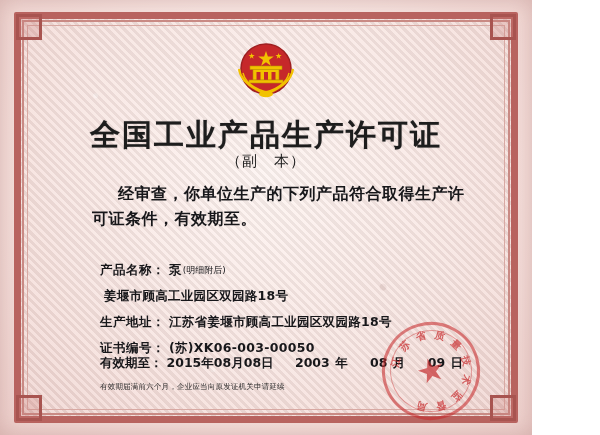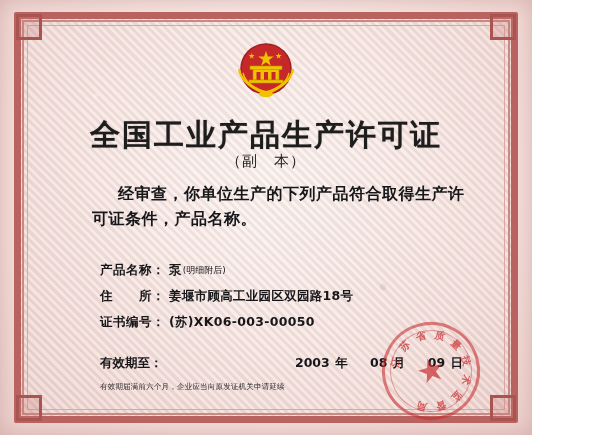--- a/index.html
+++ b/index.html
@@ -301,41 +301,45 @@
         <path d="M14 31 Q17 44 37 50 Q57 44 60 31" fill="none" stroke="#f2c200" stroke-width="1.4"></path>
         <ellipse cx="37" cy="52" rx="7" ry="3.2" fill="#f2c200"></ellipse>
       </svg>
     </div>
   </div>
 
   <div class="title">全国工业产品生产许可证</div>
   <div class="subtitle">（副　本）</div>
 
   <div class="body-block">
-    <div class="statement">经审查，你单位生产的下列产品符合取得生产许可证条件，产品名称。</div>
+    <div class="statement">经审查，你单位生产的下列产品符合取得生产许可证条件，有效期至。</div>
   </div>
 
   <div class="fields">
     <div class="field-row">
       <span class="field-label">产品名称：</span>
       <span class="field-value">泵</span>
       <span class="field-note">(明细附后)</span>
     </div>
     <div class="field-row">
-      <span class="field-label">住　　所：</span>
       <span class="field-value">姜堰市顾高工业园区双园路18号</span>
+    </div>
+    <div class="field-row">
+      <span class="field-label">生产地址：</span>
+      <span class="field-value">江苏省姜堰市顾高工业园区双园路18号</span>
     </div>
     <div class="field-row">
       <span class="field-label">证书编号：</span>
       <span class="field-value">(苏)XK06-003-00050</span>
     </div>
   </div>
 
   <div class="date-row">
     <span class="date-left">有效期至：</span>
+    <span class="date-left" style="font-weight:bold;margin-left:4px;">2015年08月08日</span>
     <span class="date-right">
       <span class="num">2003</span>
       <span>年</span>
       &nbsp;&nbsp;
       <span class="num">08</span>
       <span>月</span>
       &nbsp;&nbsp;
       <span class="num">09</span>
       <span>日</span>
     </span>

